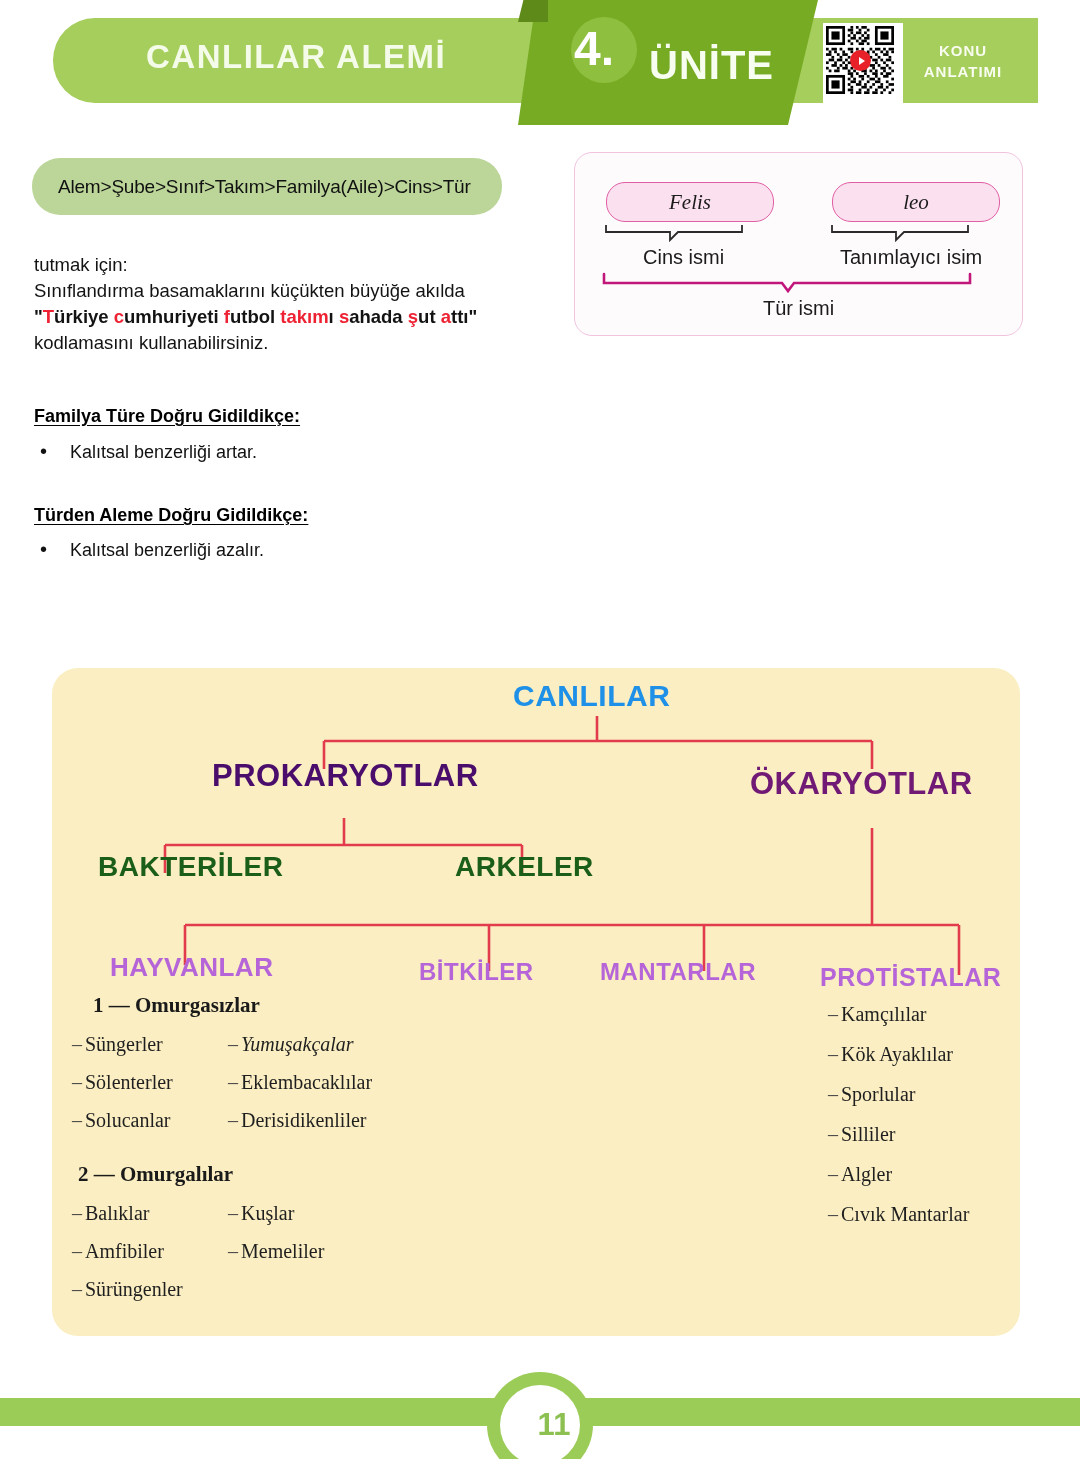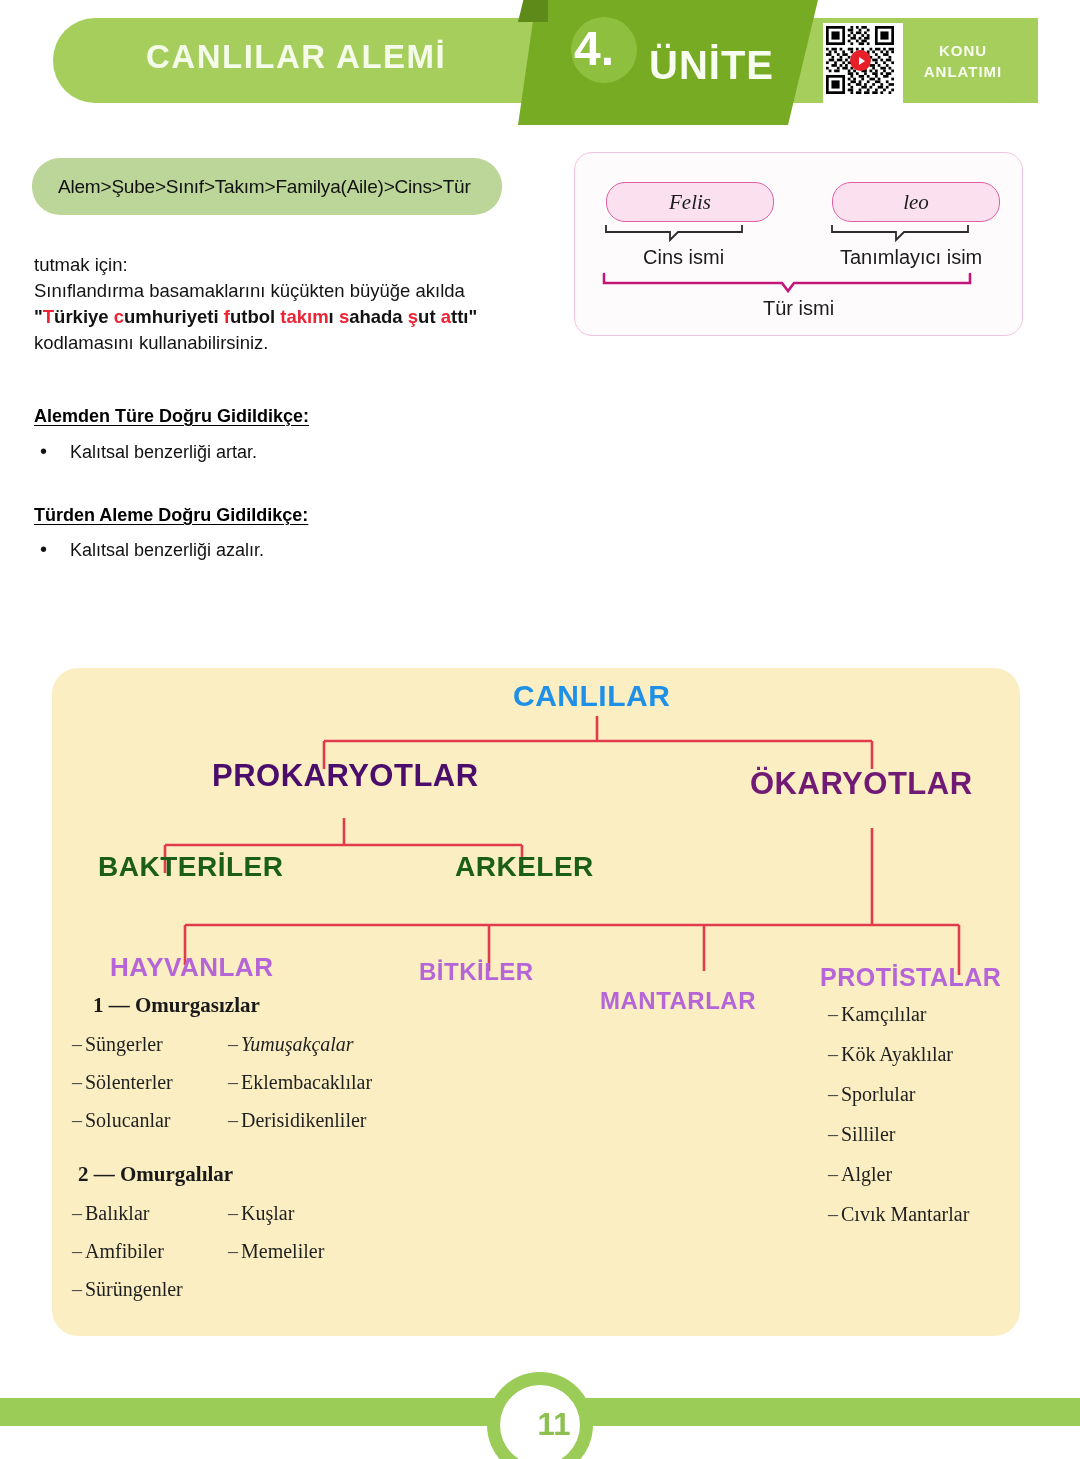--- a/index.html
+++ b/index.html
@@ -226,21 +226,21 @@
   }
   .kingdom {
     position: absolute;
     font-weight: bold;
     white-space: nowrap;
     color: #b565d8;
     font-family: "Liberation Sans", sans-serif;
   }
   #node-hayvanlar { left: 110px; top: 952px; font-size: 26px; letter-spacing: 0.5px; }
   #node-bitkiler  { left: 419px; top: 958px; font-size: 24px; letter-spacing: 0.5px; }
-  #node-mantarlar { left: 600px; top: 958px; font-size: 24px; letter-spacing: 0.5px; margin-top: 29px; }
+  #node-mantarlar { left: 600px; top: 958px; font-size: 24px; letter-spacing: 0.5px; }
   #node-protistalar { left: 820px; top: 963px; font-size: 25px; letter-spacing: 0.5px; }
 
   
   .grp-title {
     position: absolute;
     font-size: 21px;
     font-weight: bold;
     color: #1a1a1a;
     font-family: "Liberation Serif", serif;
     white-space: nowrap;
@@ -519,21 +519,21 @@
   <span>Alem&gt;Şube&gt;Sınıf&gt;Takım&gt;Familya(Aile)&gt;Cins&gt;Tür</span>
 </div>
 
 <div class="intro">
   <div>tutmak için:</div>
   <div>Sınıflandırma basamaklarını küçükten büyüğe akılda</div>
   <div class="mnemonic" id="mnemonic-line"><span>"</span><span class="hl">T</span><span>ürkiye </span><span class="hl">c</span><span>umhuriyeti </span><span class="hl">f</span><span>utbol </span><span class="hl">takım</span><span>ı </span><span class="hl">s</span><span>ahada </span><span class="hl">ş</span><span>ut </span><span class="hl">a</span><span>ttı"</span></div>
   <div>kodlamasını kullanabilirsiniz.</div>
 </div>
 
-<div class="rule-head" id="rule1-head">Alemden Türe Doğru Gidildikçe:</div>
+<div class="rule-head" id="rule1-head">Familya Türe Doğru Gidildikçe:</div>
 <div class="rule-item" id="rule1-item">
   <span class="bullet">•</span><span>Kalıtsal benzerliği artar.</span>
 </div>
 <div class="rule-head" id="rule2-head">Türden Aleme Doğru Gidildikçe:</div>
 <div class="rule-item" id="rule2-item">
   <span class="bullet">•</span><span>Kalıtsal benzerliği azalır.</span>
 </div>
 
 <div class="taxon-card"></div>
 <svg style="position:absolute;left:574px;top:152px;width:447px;height:182px;">

